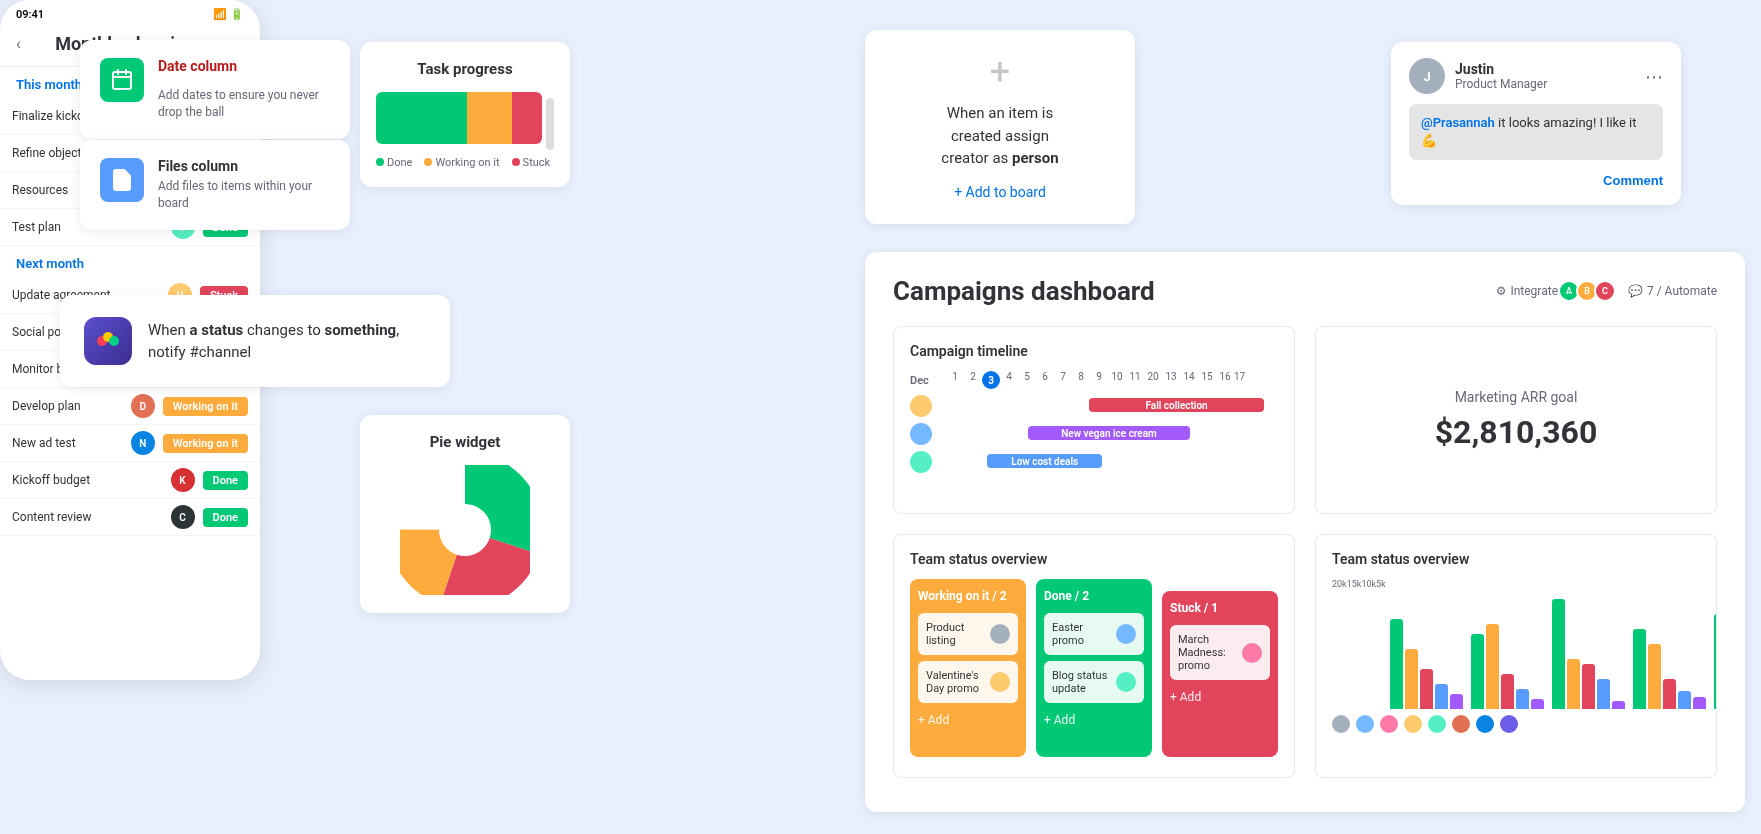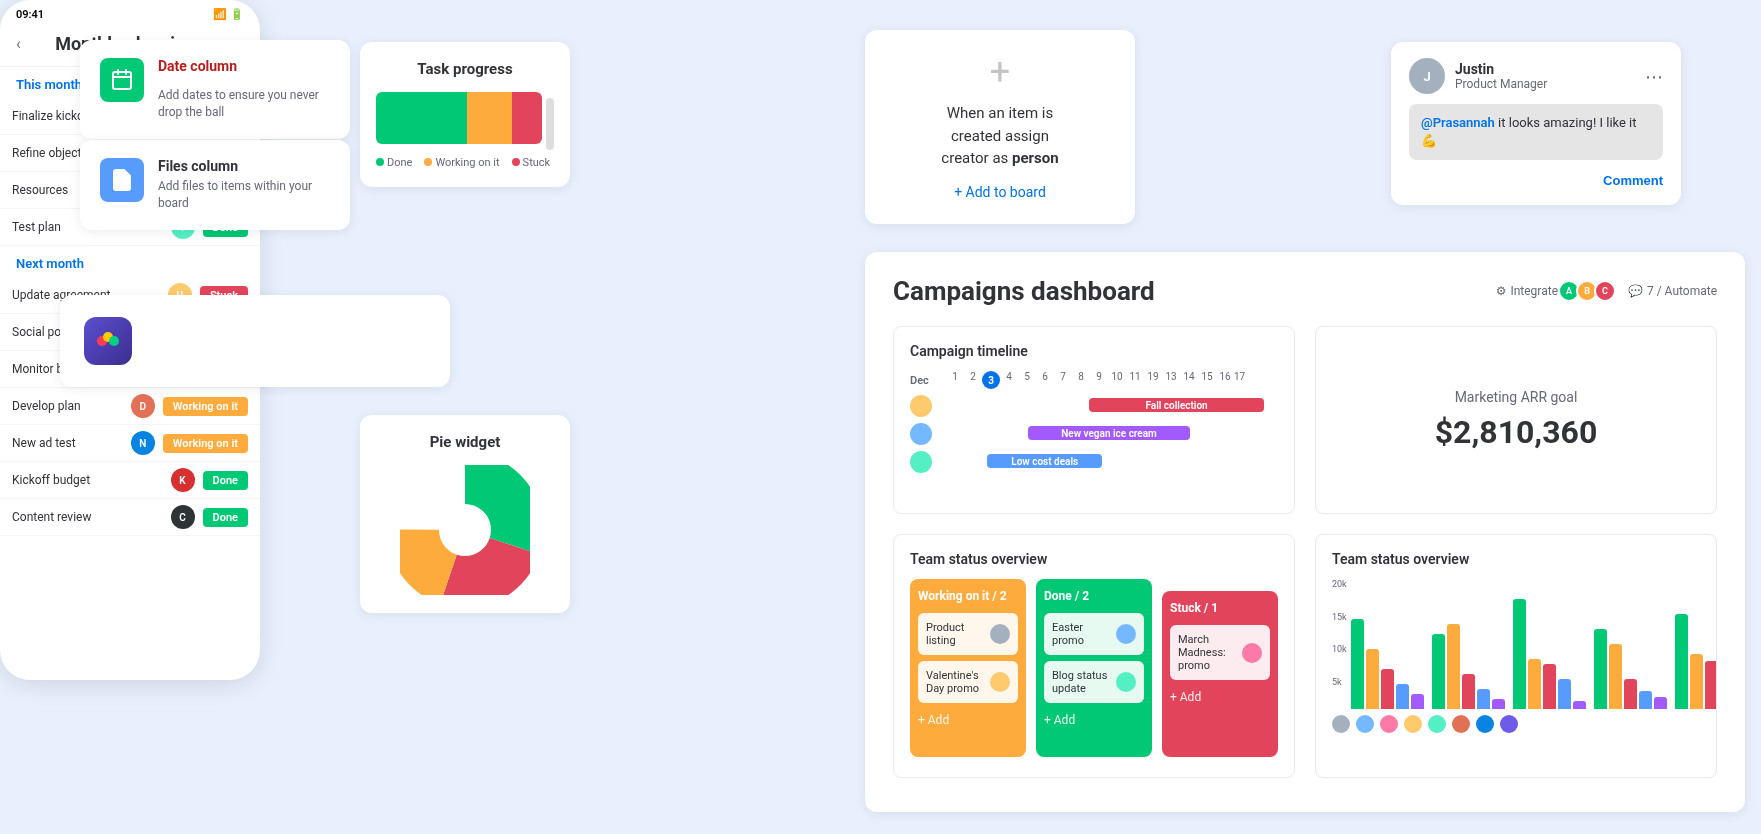--- a/index.html
+++ b/index.html
@@ -335,20 +335,26 @@
   </div>
 </div>
 
 <div class="card notif-card">
   <div class="notif-logo">
     <svg width="28" height="28" viewBox="0 0 28 28" fill="none">
       <circle cx="8" cy="14" r="5" fill="#ff3d57"></circle>
       <circle cx="14" cy="10" r="5" fill="#ffcb00"></circle>
       <circle cx="20" cy="14" r="5" fill="#00d084"></circle>
     </svg>
+  </div>
+  <div class="notif-text">
+    When <strong>a status</strong>
+    changes to
+    <strong>something</strong>,
+    notify #channel
   </div>
 </div>
 
 <div class="card task-progress-card">
   <h3>Task progress</h3>
   <div style="display:flex; align-items:center; gap:4px;">
     <div class="progress-bar" style="flex:1;">
       <div class="prog-green"></div>
       <div class="prog-orange"></div>
       <div class="prog-red"></div>
@@ -510,21 +516,21 @@
           <div style="font-size:10px;color:#676879;width:18px;text-align:center;">2</div>
           <div style="font-size:10px;color:#fff;background:#0073ea;border-radius:50%;width:18px;height:18px;display:flex;align-items:center;justify-content:center;font-weight:700;">3</div>
           <div style="font-size:10px;color:#676879;width:18px;text-align:center;">4</div>
           <div style="font-size:10px;color:#676879;width:18px;text-align:center;">5</div>
           <div style="font-size:10px;color:#676879;width:18px;text-align:center;">6</div>
           <div style="font-size:10px;color:#676879;width:18px;text-align:center;">7</div>
           <div style="font-size:10px;color:#676879;width:18px;text-align:center;">8</div>
           <div style="font-size:10px;color:#676879;width:18px;text-align:center;">9</div>
           <div style="font-size:10px;color:#676879;width:18px;text-align:center;">10</div>
           <div style="font-size:10px;color:#676879;width:18px;text-align:center;">11</div>
-          <div style="font-size:10px;color:#676879;width:18px;text-align:center;">19</div>
+          <div style="font-size:10px;color:#676879;width:18px;text-align:center;">20</div>
           <div style="font-size:10px;color:#676879;width:18px;text-align:center;">13</div>
           <div style="font-size:10px;color:#676879;width:18px;text-align:center;">14</div>
           <div style="font-size:10px;color:#676879;width:18px;text-align:center;">15</div>
           <div style="font-size:10px;color:#676879;width:18px;text-align:center;">16</div>
           <div style="font-size:10px;color:#676879;width:18px;">17</div>
         </div>
       </div>
       <div class="timeline-rows">
         <div class="timeline-row">
           <div class="tl-avatar" style="width:22px;height:22px;border-radius:50%;background:#fdcb6e;flex-shrink:0;"></div>
@@ -586,21 +592,21 @@
             <div style="width:20px;height:20px;border-radius:50%;background:#fd79a8;flex-shrink:0;"></div>
           </div>
           <div class="kanban-add">+ Add</div>
         </div>
       </div>
     </div>
 
     <div class="bar-section">
       <div class="section-title">Team status overview</div>
       <div style="display:flex; gap:0; height:130px;">
-        <div style="display:flex;flex-direction:column;justify-content:space-between;padding-right:4px;font-size:9px;color:#676879;">
+        <div style="display:flex;flex-direction:row;justify-content:space-between;padding-right:4px;font-size:9px;color:#676879;">
           <span>20k</span>
           <span>15k</span>
           <span>10k</span>
           <span>5k</span>
           <span></span>
         </div>
         <div style="flex:1; display:flex; align-items:flex-end; gap:8px;">
           <div style="display:flex;align-items:flex-end;gap:2px;">
             <div style="width:13px;height:90px;background:#00c875;border-radius:3px 3px 0 0;"></div>
             <div style="width:13px;height:60px;background:#fdab3d;border-radius:3px 3px 0 0;"></div>

